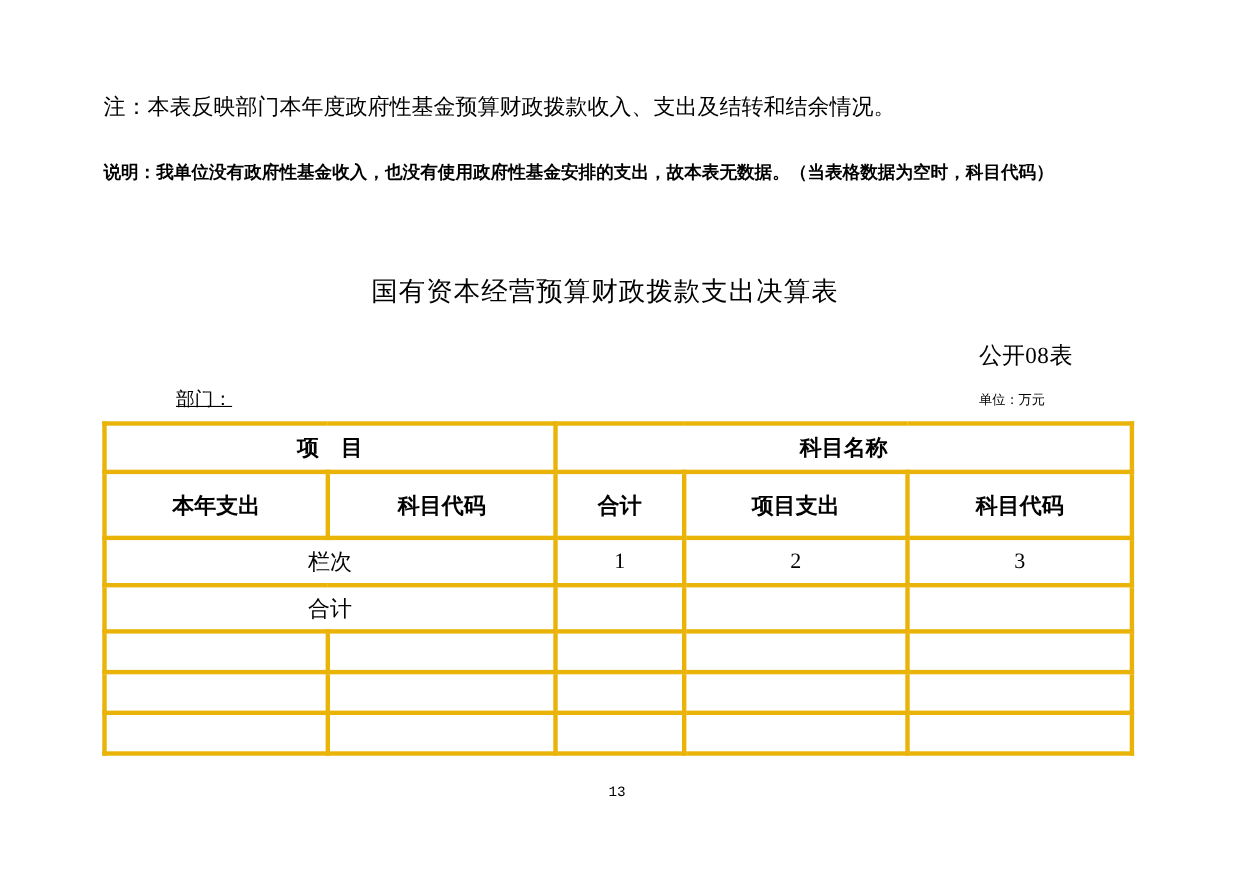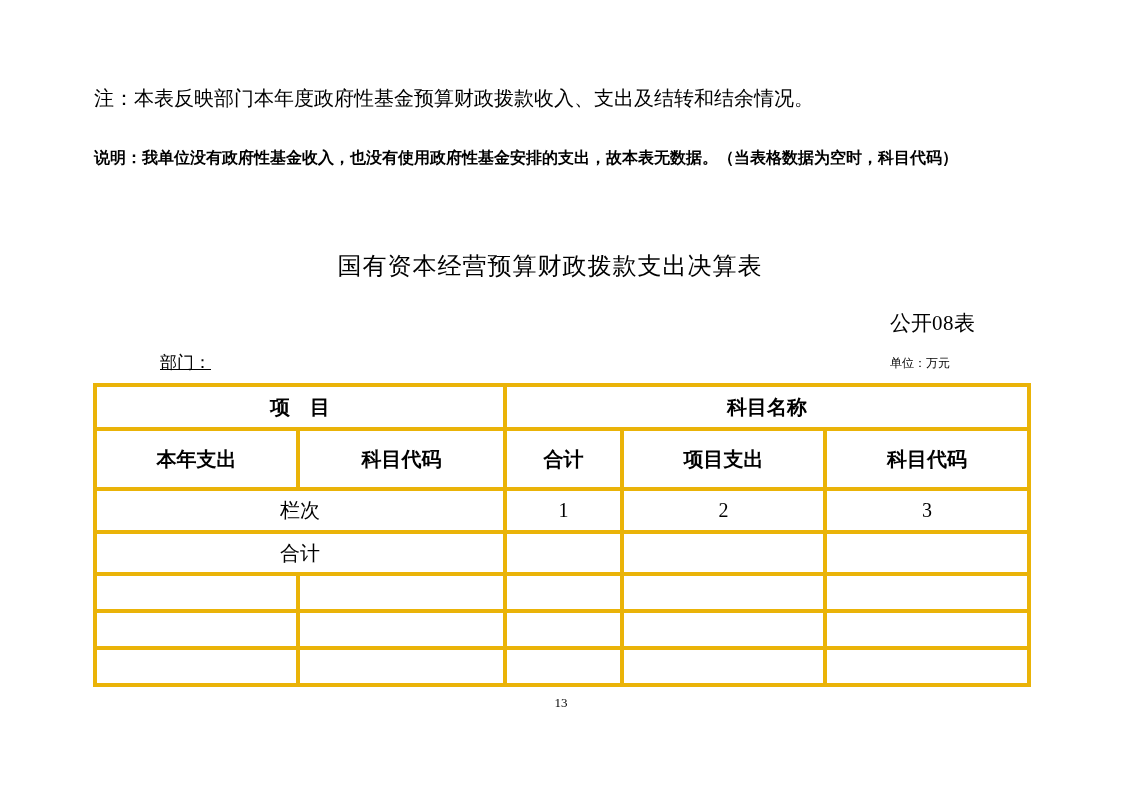--- a/index.html
+++ b/index.html
@@ -50,23 +50,23 @@
     overflow: hidden; white-space: nowrap;
   }
   table.budget th { font-weight: bold; }
   tr.row-h1 { height: 44px; }
   tr.row-h2 { height: 60px; }
   tr.row-index { height: 43px; padding-left: 16px; }
   tr.row-total { height: 42px; }
   tr.row-blank { height: 37px; }
   .serif { font-family: "Liberation Serif", serif; }
   .page-number {
-    position: absolute; left: 0; top: 695px; width: 1122px;
+    position: absolute; left: 0; top: 713px; width: 1122px;
     text-align: center; font-size: 13px;
-    font-family: Liberation Serif, serif;
+    font-family: Liberation Mono, monospace;
   }
 </style>
 </head>
 <body>
 
 <div class="page">
 
   <p class="note">注：本表反映部门本年度政府性基金预算财政拨款收入、支出及结转和结余情况。</p>
 
   <p class="statement">说明：我单位没有政府性基金收入，也没有使用政府性基金安排的支出，故本表无数据。（当表格数据为空时，科目代码）</p>

